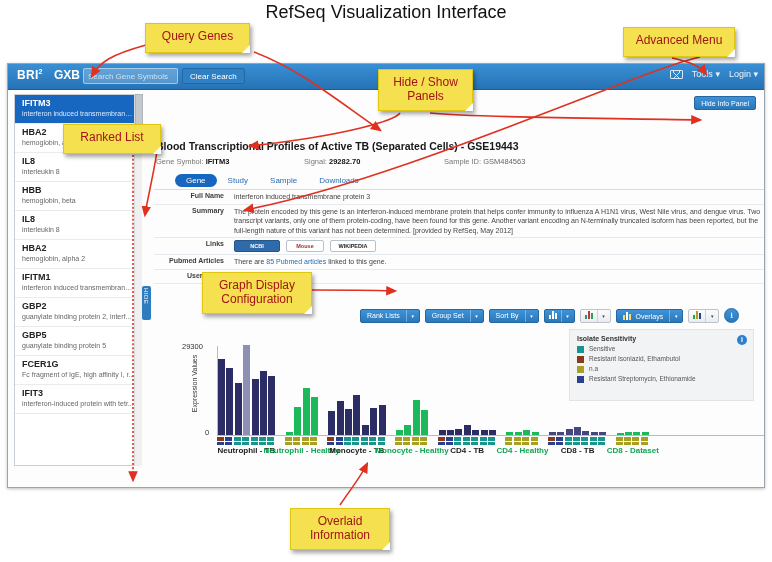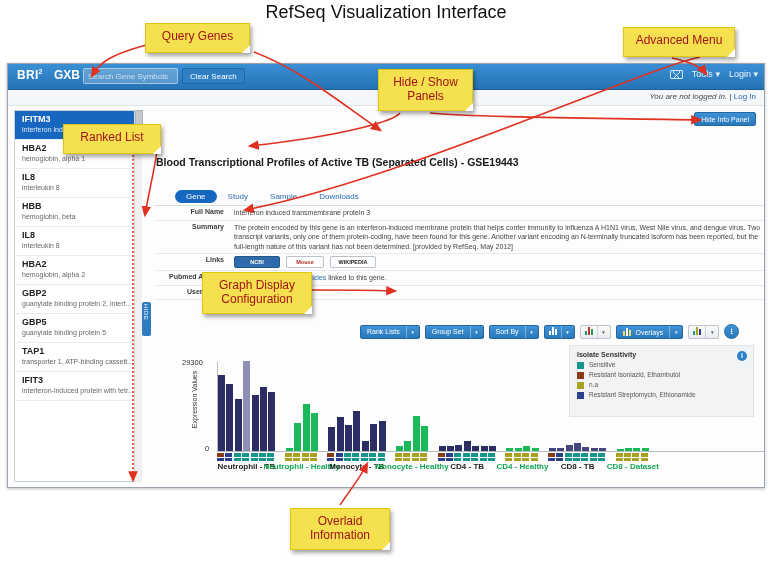--- a/index.html
+++ b/index.html
@@ -235,26 +235,20 @@
     <div class="brand2">GXB</div>
     <input id="search-input" placeholder="Search Gene Symbols" style="">
     <div id="clear-search">Clear Search</div>
     <div class="topbar-right">
       <span class="env-icon"></span>
       <span class="tb-item"><span>Tools</span> <span>▾</span></span>
       <span class="tb-item"><span>Login</span> <span>▾</span></span>
     </div>
   </div>
 
-  <div id="statusbar">
-    <div id="login-status">
-      <span>You are not logged in. |</span>
-      <span class="lnk">Log In</span>
-    </div>
-  </div>
 
   <div id="body-split">
 
     <div id="gene-list">
         <div class="gene-item selected">
           <div class="gene-sym">IFITM3</div>
           <div class="gene-desc">interferon induced transmembrane ...</div>
         </div>
         <div class="gene-item">
           <div class="gene-sym">HBA2</div>
@@ -270,47 +264,65 @@
         </div>
         <div class="gene-item">
           <div class="gene-sym">IL8</div>
           <div class="gene-desc">interleukin 8</div>
         </div>
         <div class="gene-item">
           <div class="gene-sym">HBA2</div>
           <div class="gene-desc">hemoglobin, alpha 2</div>
         </div>
         <div class="gene-item">
+          <div class="gene-sym">IFITM1</div>
+          <div class="gene-desc">interferon induced transmembrane ...</div>
+        </div>
+        <div class="gene-item">
           <div class="gene-sym">GBP2</div>
           <div class="gene-desc">guanylate binding protein 2, interf...</div>
         </div>
         <div class="gene-item">
           <div class="gene-sym">GBP5</div>
           <div class="gene-desc">guanylate binding protein 5</div>
         </div>
         <div class="gene-item">
-          <div class="gene-sym">TAP1</div>
-          <div class="gene-desc">transporter 1, ATP-binding cassett...</div>
+          <div class="gene-sym">FCER1G</div>
+          <div class="gene-desc">Fc fragment of IgE, high affinity I, r...</div>
         </div>
         <div class="gene-item">
           <div class="gene-sym">IFIT3</div>
           <div class="gene-desc">interferon-induced protein with tetr...</div>
         </div>
       </div>
     <div id="gene-scrollbar">
       <div id="gene-scroll-thumb"></div>
     </div>
     <div id="hide-tab">
         <span>HIDE</span>
       </div>
 
     <div id="main-panel">
       <div id="hide-info-panel">Hide Info Panel</div>
       <div id="dataset-title">Blood Transcriptional Profiles of Active TB (Separated Cells) - GSE19443</div>
 
+      <div id="meta-row">
+        <div id="meta-gene">
+          <span class="mk">Gene Symbol:</span>
+          <span class="mv">IFITM3</span>
+        </div>
+        <div id="meta-signal">
+          <span class="mk">Signal:</span>
+          <span class="mv">29282.70</span>
+        </div>
+        <div id="meta-sample">
+          <span class="mk">Sample ID:</span>
+          <span class="mv">GSM484563</span>
+        </div>
+      </div>
 
       <div id="tabs">
           <div class="tab active">Gene</div>
           <div class="tab">Study</div>
           <div class="tab">Sample</div>
           <div class="tab">Downloads</div>
         </div>
       <div id="tabs-underline"></div>
 
       <div id="info-table">

